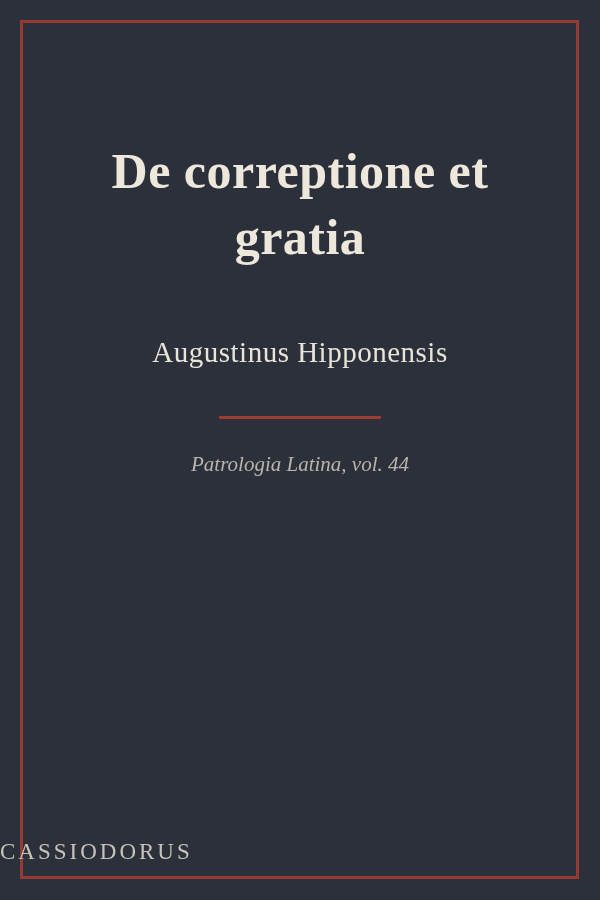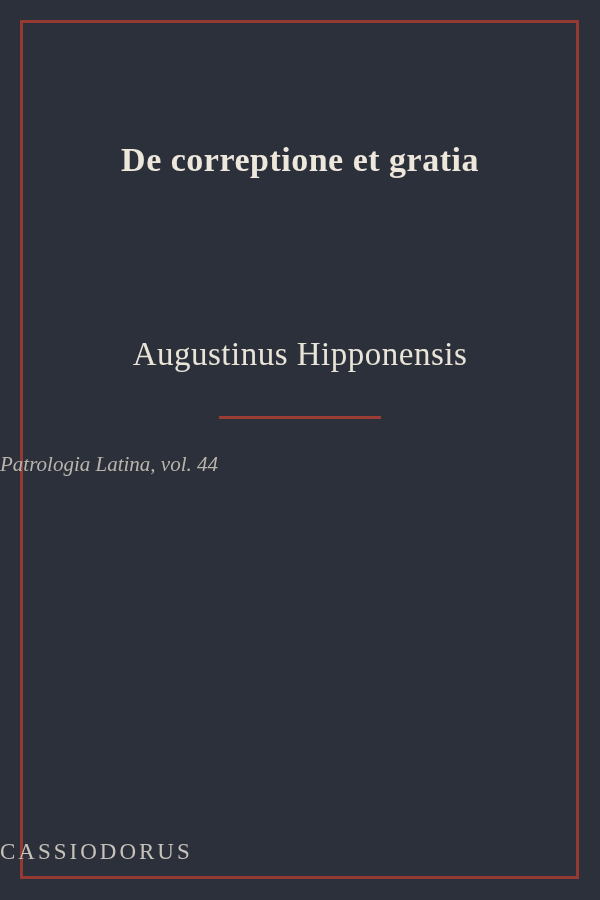--- a/index.html
+++ b/index.html
@@ -33,52 +33,52 @@
     border: 3px solid var(--border);
     pointer-events: none;
   }
   .title {
     position: absolute;
     top: 138px;
     left: 50%;
     transform: translateX(-50%);
     width: 480px;
     text-align: center;
-    font-size: 34px;
+    font-size: 50px;
     font-weight: bold;
     line-height: 1.32;
     color: var(--title-text);
     letter-spacing: 0.5px;
   }
   .author {
     position: absolute;
     top: 336px;
     left: 0;
     width: 100%;
     text-align: center;
-    font-size: 33px;
+    font-size: 29px;
     font-weight: normal;
     color: var(--author-text);
     letter-spacing: 0.5px;
   }
   .divider {
     position: absolute;
     top: 416px;
     left: 50%;
     transform: translateX(-50%);
     width: 162px;
     height: 3px;
     background: var(--divider);
   }
   .imprint {
     position: absolute;
     top: 449px;
     left: 0;
     width: 100%;
-    text-align: left;
+    text-align: center;
     font-style: italic;
     font-size: 21px;
     line-height: 1.45;
     color: var(--imprint-text);
   }
   .publisher {
     position: absolute;
     top: 839px;
     left: 0;
     width: 100%;

